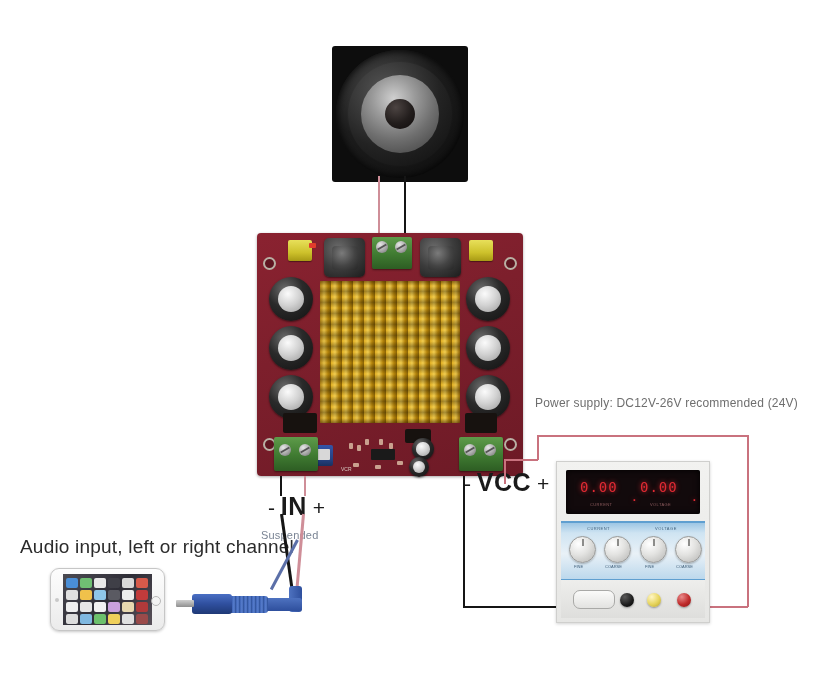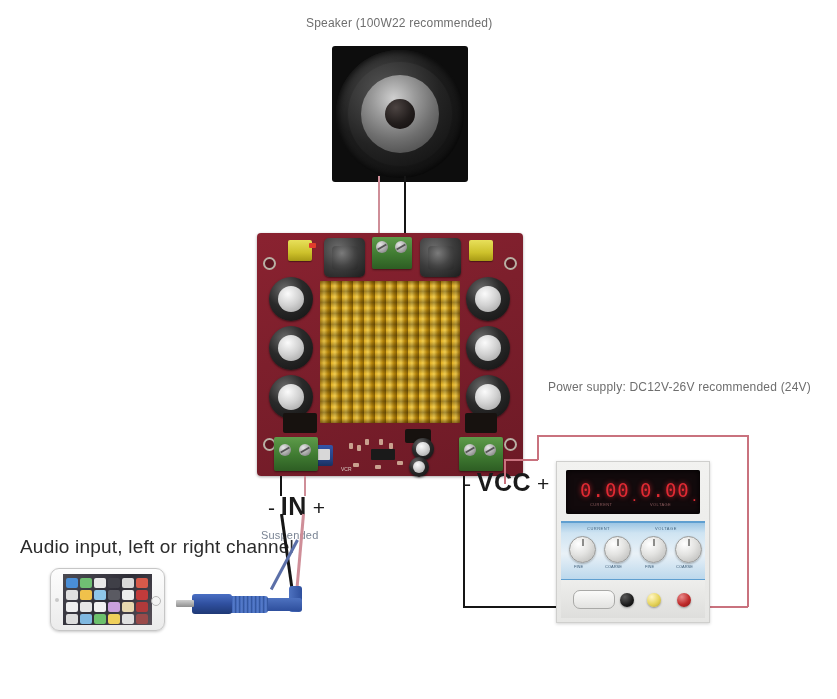--- a/index.html
+++ b/index.html
@@ -250,21 +250,21 @@
   .seg-group {
     position: absolute;
     top: 9px;
     display: flex;
     align-items: center;
     gap: 2px;
   }
   .seg {
     color: #e02a33;
     font-family: "DejaVu Sans Mono", monospace;
-    font-size: 19px;
+    font-size: 14px;
     letter-spacing: 1px;
     text-shadow: 0 0 5px rgba(224,42,51,.85);
   }
   .seg-dot {
     color: #e02a33;
     font-size: 17px;
     text-shadow: 0 0 5px rgba(224,42,51,.85);
   }
   .seg-cap {
     position: absolute;
@@ -400,23 +400,22 @@
   .cable-blue-v {
     position: absolute;
     background: linear-gradient(90deg, #4e72c0 0%, #2e4f9d 100%);
   }
 </style>
 </head>
 <body>
 
 <div id="canvas">
 
-  <div class="label" style="left:306px; top:16px;">Speaker (100W22 recommended)</div>
-
-  <div class="label" style="left:535px; top:380px;margin-left:13px;">Power supply: DC12V-26V recommended (24V)</div>
+
+  <div class="label" style="left:535px; top:396px;">Power supply: DC12V-26V recommended (24V)</div>
 
   <div class="label label-dark" style="left:20px; top:536px;">Audio input, left or right channel</div>
 
   <div class="label label-small-blue" style="left:261px; top:529px;">Suspended</div>
 
   <div id="speaker">
     <div class="ring-outer"></div>
     <div class="surround"></div>
     <div class="cone"></div>
     <div class="dustcap"></div>

